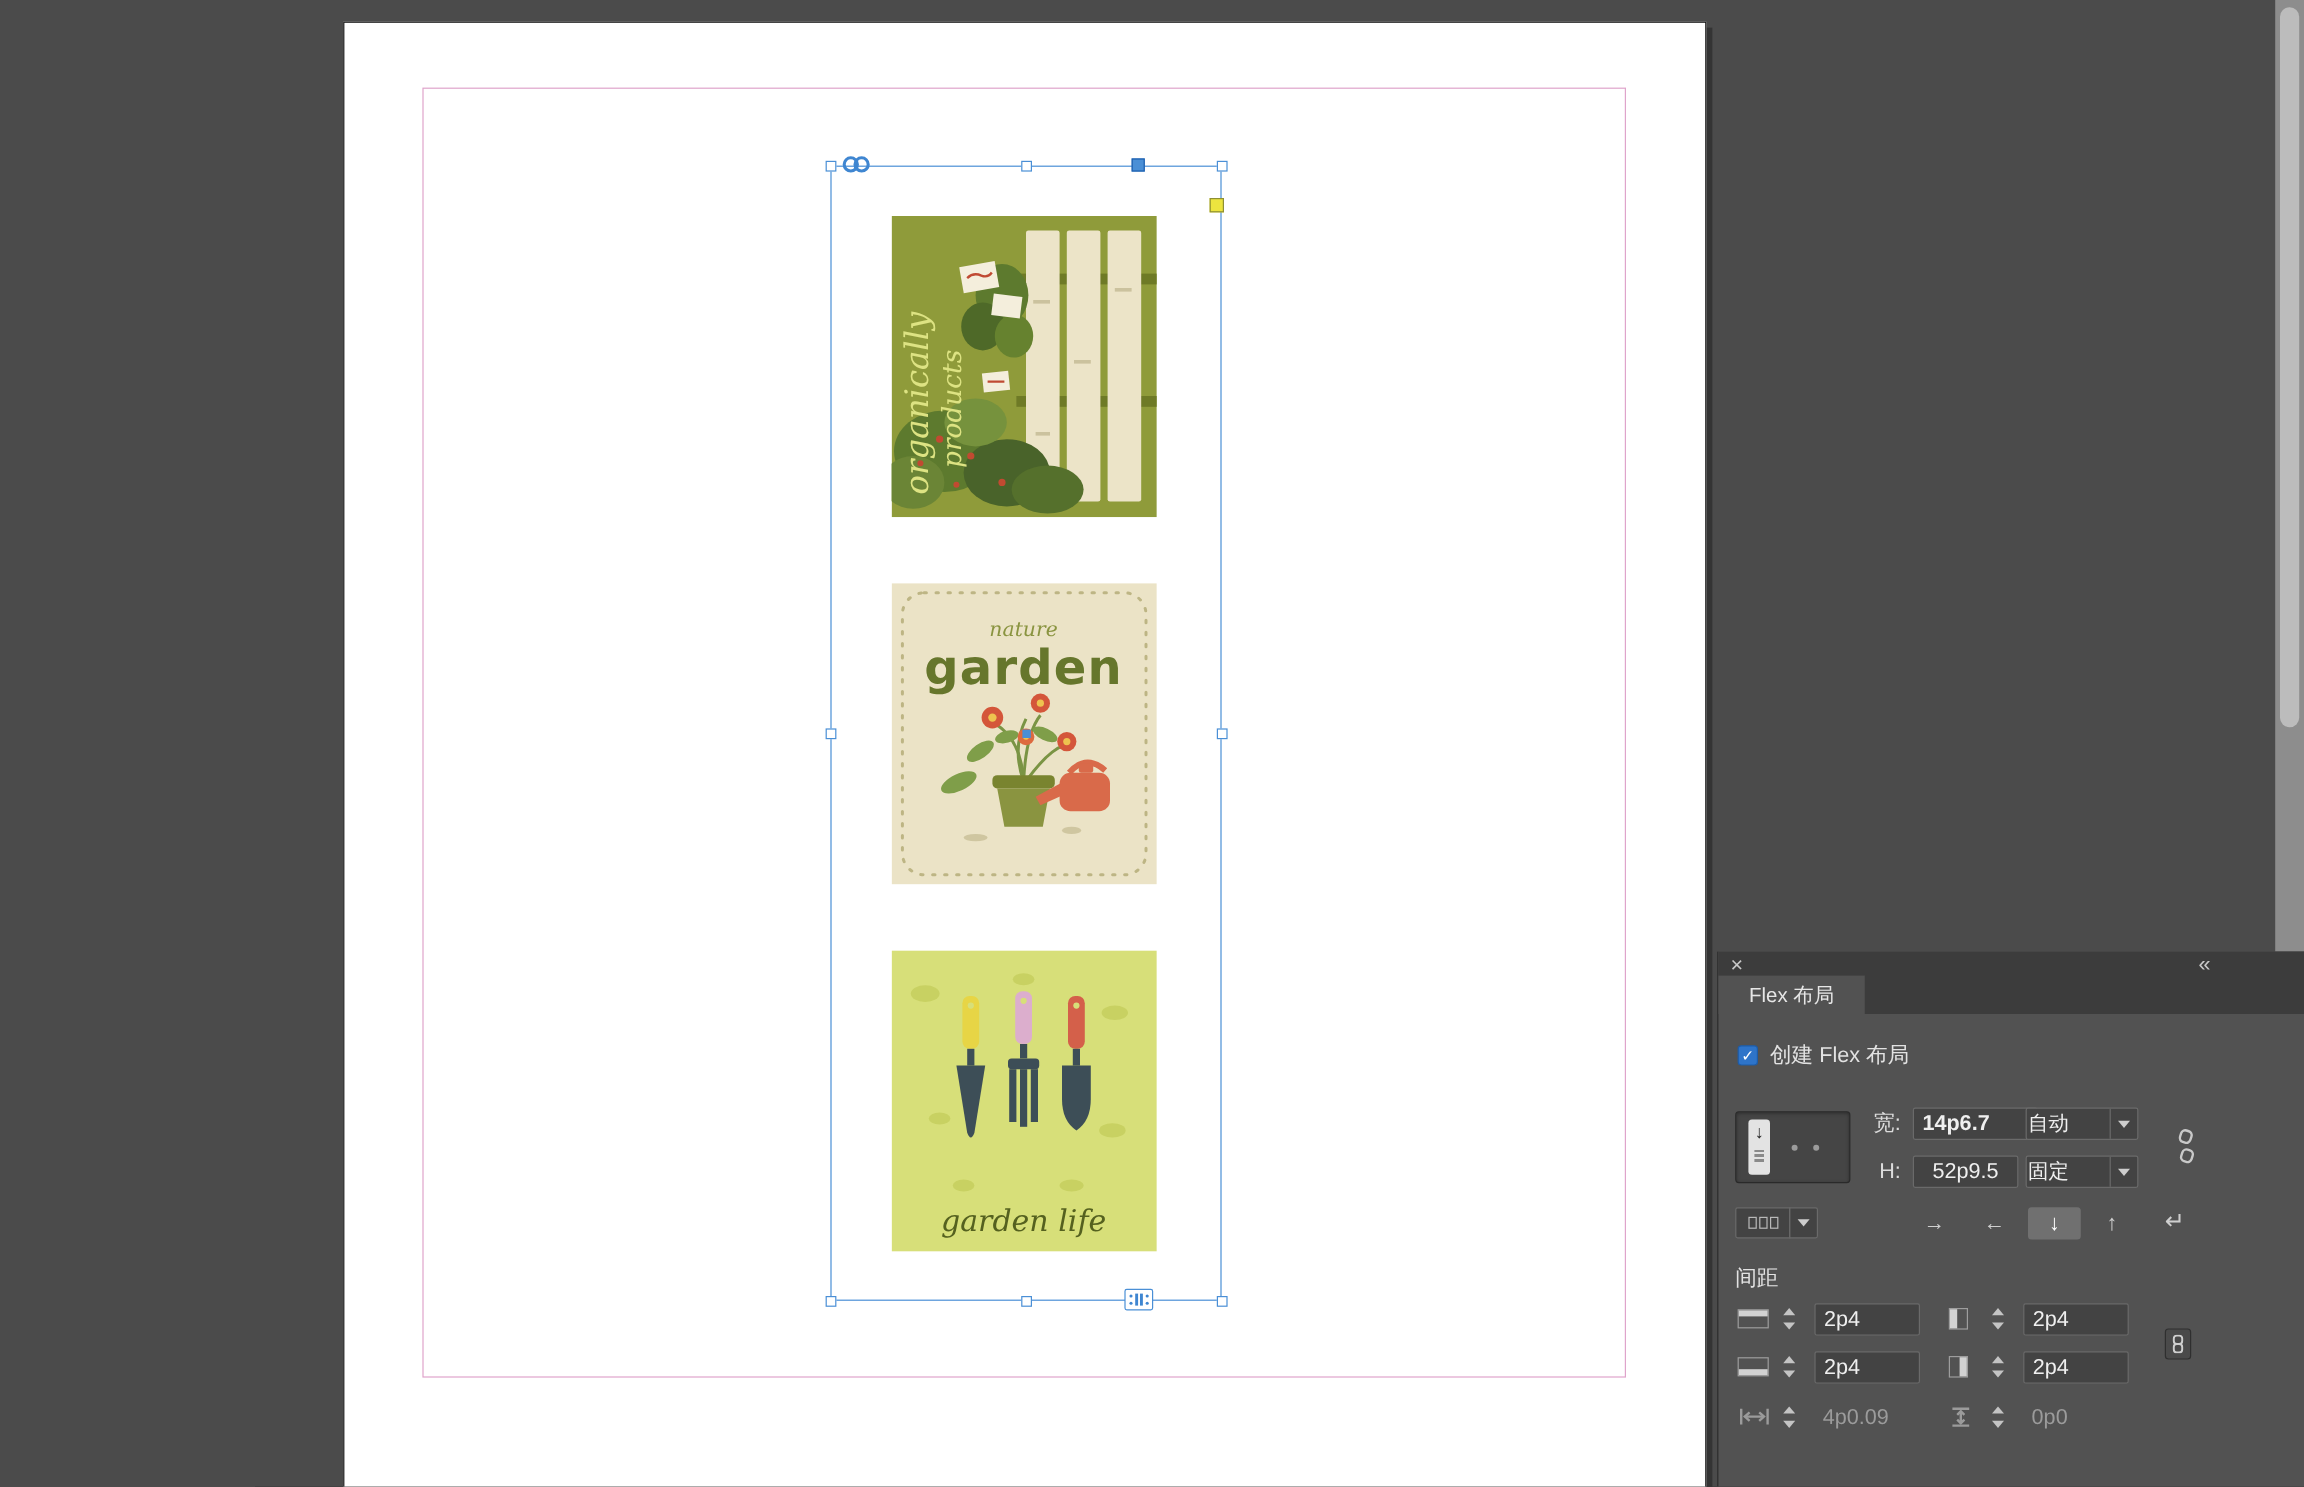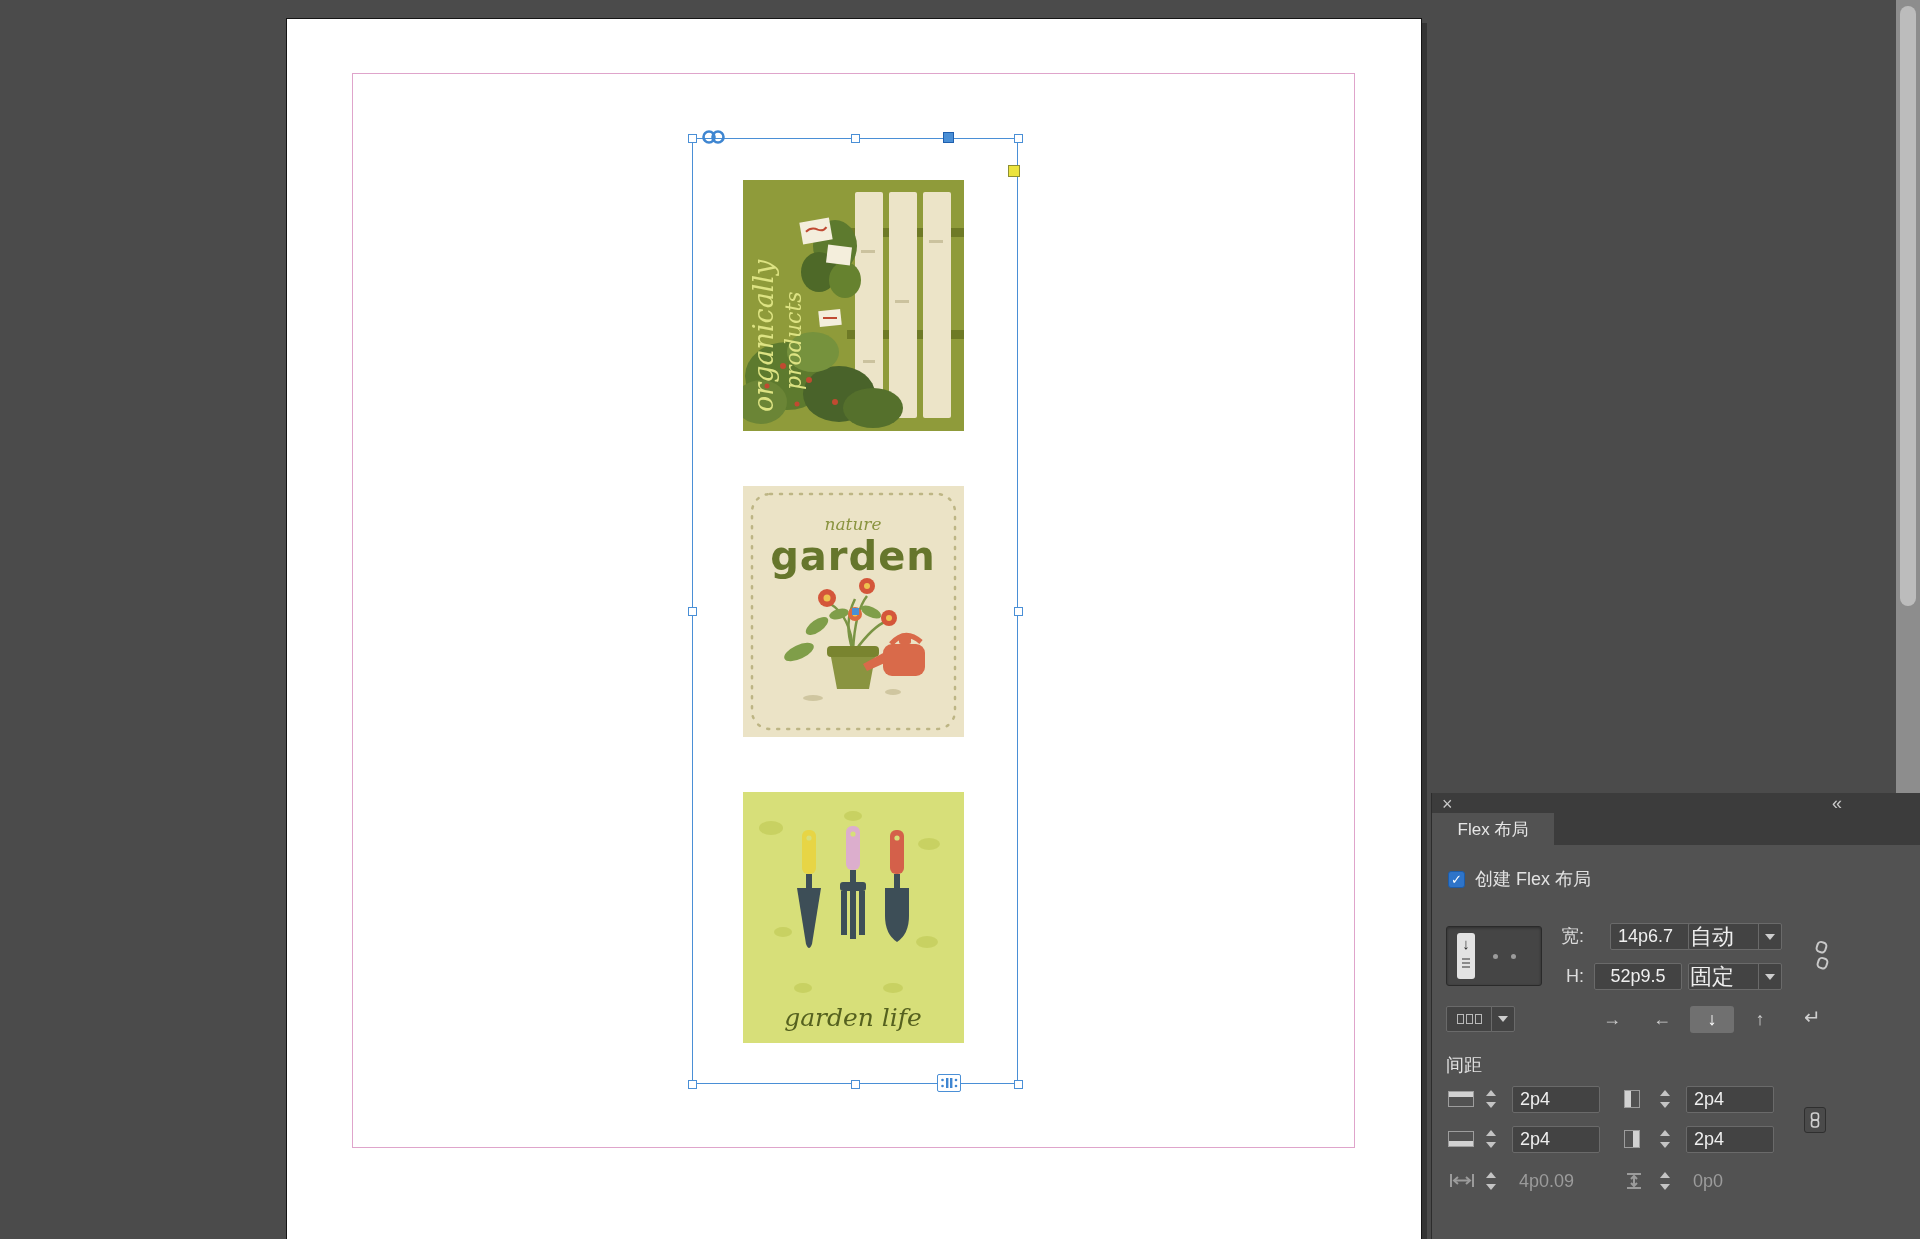--- a/index.html
+++ b/index.html
@@ -57,26 +57,26 @@
   .dw-arrow{display:block;color:#2b2b2b;font-size:15px;line-height:22px;}
   .dw-grip{display:block;margin:3px auto 0;width:8px;height:12px;
       background:repeating-linear-gradient(to bottom,#8a8a8a 0 2px,transparent 2px 4px);}
   .dw-dot{position:absolute;width:5px;height:5px;border-radius:50%;background:#9b9b9b;top:27px;}
   .dw-d1{left:46px;} .dw-d2{left:64px;}
 
   .flabel{position:absolute;left:100px;width:52px;text-align:right;color:#dcdcdc;font-size:18px;line-height:27px;}
   .lab-w{top:78px;} .lab-h{top:118px;}
   .field{position:absolute;height:27px;background:#434343;border:1px solid #6a6a6a;border-radius:2px;
       color:#efefef;font-size:18px;padding:0 7px;box-sizing:border-box;font-family:inherit;outline:none;}
-  .f-w{left:178px;top:78px;width:104px;}
+  .f-w{left:162px;top:78px;width:104px;font-weight:bold;}
   .f-h{left:162px;top:118px;width:88px;text-align:center;}
   .dd{position:absolute;height:27px;width:94px;background:#434343;border:1px solid #6a6a6a;border-radius:2px;
       display:flex;align-items:center;box-sizing:border-box;}
   .dd-w{left:256px;top:78px;} .dd-h{left:256px;top:118px;}
-  .dd-text{flex:1;color:#efefef;font-size:22px;padding-left:1px;}
+  .dd-text{flex:1;color:#efefef;font-size:17px;padding-left:1px;}
   .dd-chev{width:22px;border-left:1px solid #6a6a6a;align-self:stretch;display:flex;align-items:center;justify-content:center;}
   .dd-chev::after{content:"";border-left:5px solid transparent;border-right:5px solid transparent;border-top:6px solid #cdcdcd;}
   .nolink{position:absolute;left:378px;top:94px;width:24px;height:32px;}
 
   .wrapbox{position:absolute;left:14px;top:161px;width:46px;height:26px;background:#434343;
       border:1px solid #6a6a6a;border-radius:2px 0 0 2px;box-sizing:border-box;display:flex;align-items:center;justify-content:center;}
   .wb{display:inline-block;width:7px;height:10px;border:1px solid #b9b9b9;margin:0 1px;box-sizing:border-box;}
   .wrapchev{position:absolute;left:59px;top:161px;width:24px;height:26px;background:#434343;
       border:1px solid #6a6a6a;border-radius:0 2px 2px 0;box-sizing:border-box;display:flex;align-items:center;justify-content:center;}
   .wrapchev::after{content:"";border-left:5px solid transparent;border-right:5px solid transparent;border-top:6px solid #cdcdcd;}

